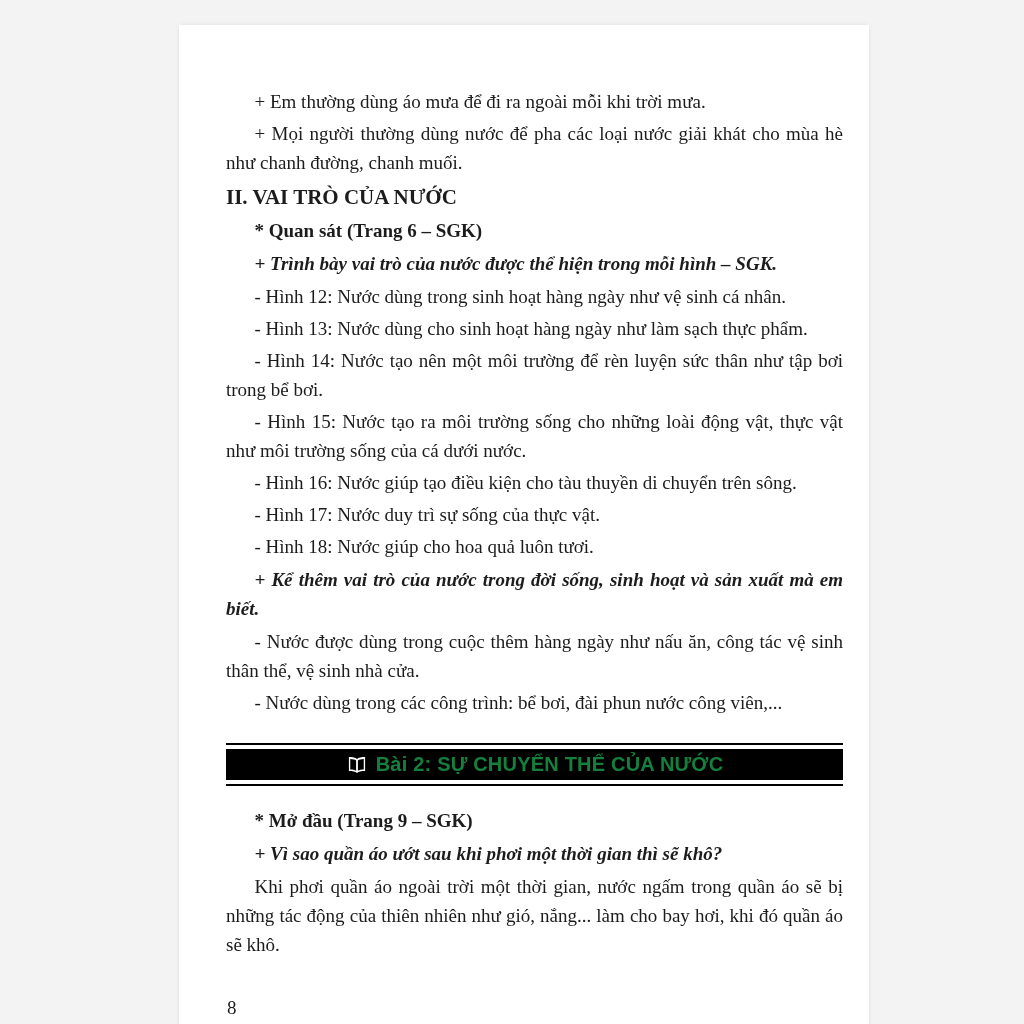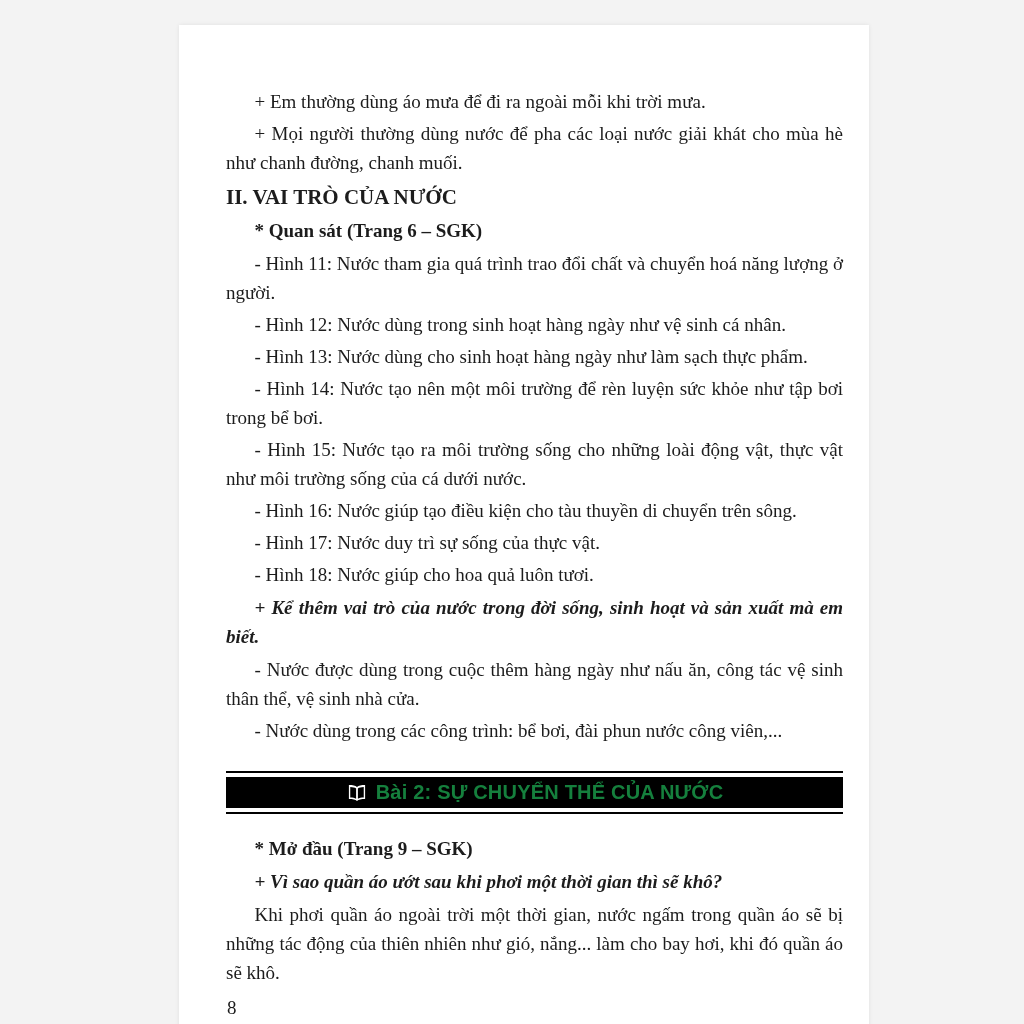--- a/index.html
+++ b/index.html
@@ -77,24 +77,24 @@
 </style>
 </head>
 <body>
 
 <div class="page">
   <div class="content">
     <p>+ Em thường dùng áo mưa để đi ra ngoài mỗi khi trời mưa.</p>
     <p>+ Mọi người thường dùng nước để pha các loại nước giải khát cho mùa hè như chanh đường, chanh muối.</p>
     <p class="heading">II. VAI TRÒ CỦA NƯỚC</p>
     <p class="sub">* Quan sát (Trang 6 – SGK)</p>
-    <p>- Hình 11: Nước tham gia quá trình trao đổi chất và chuyển hoá năng lượng ở người.</p>
+    <p class="q">+ Trình bày vai trò của nước được thể hiện trong mỗi hình – SGK.</p>
     <p>- Hình 12: Nước dùng trong sinh hoạt hàng ngày như vệ sinh cá nhân.</p>
     <p>- Hình 13: Nước dùng cho sinh hoạt hàng ngày như làm sạch thực phẩm.</p>
-    <p>- Hình 14: Nước tạo nên một môi trường để rèn luyện sức khỏe như tập bơi trong bể bơi.</p>
+    <p>- Hình 14: Nước tạo nên một môi trường để rèn luyện sức thân như tập bơi trong bể bơi.</p>
     <p>- Hình 15: Nước tạo ra môi trường sống cho những loài động vật, thực vật như môi trường sống của cá dưới nước.</p>
     <p>- Hình 16: Nước giúp tạo điều kiện cho tàu thuyền di chuyển trên sông.</p>
     <p>- Hình 17: Nước duy trì sự sống của thực vật.</p>
     <p>- Hình 18: Nước giúp cho hoa quả luôn tươi.</p>
     <p class="q">+ Kể thêm vai trò của nước trong đời sống, sinh hoạt và sản xuất mà em biết.</p>
     <p>- Nước được dùng trong cuộc thêm hàng ngày như nấu ăn, công tác vệ sinh thân thể, vệ sinh nhà cửa.</p>
     <p>- Nước dùng trong các công trình: bể bơi, đài phun nước công viên,...</p>
 
     <div class="banner-wrap">
       <div class="banner">

